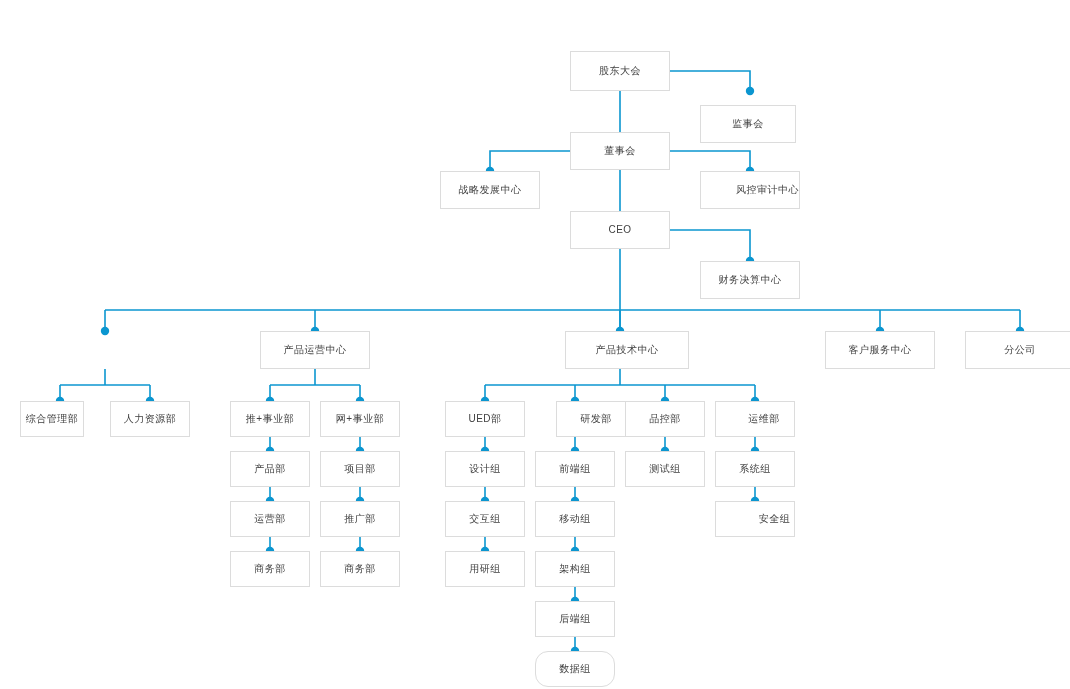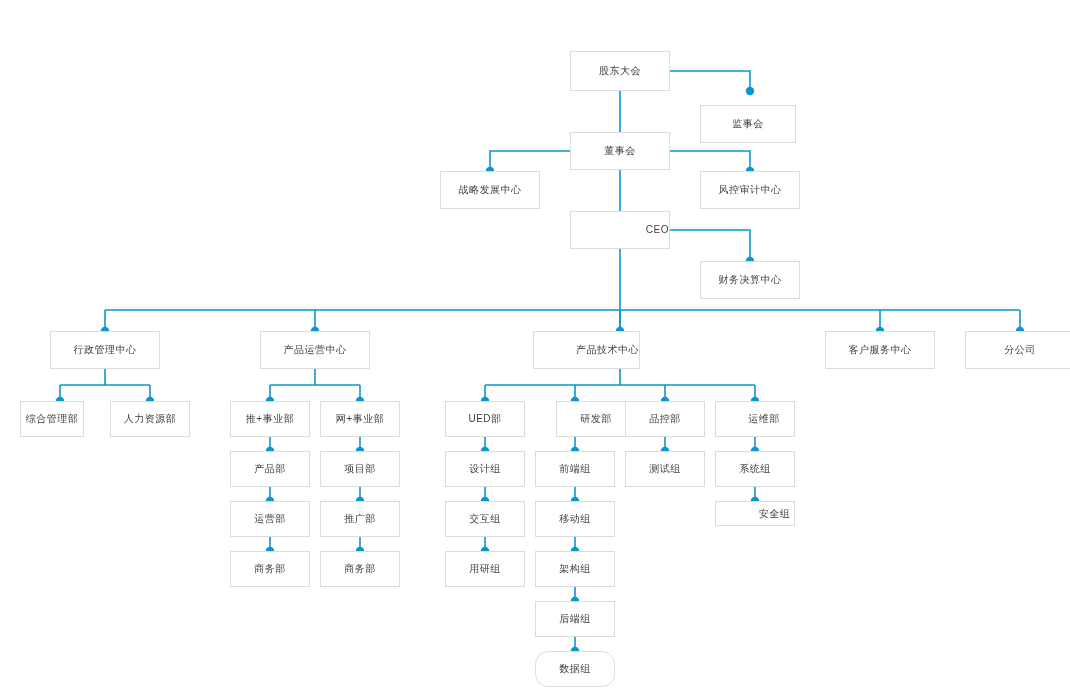--- a/index.html
+++ b/index.html
@@ -131,36 +131,33 @@
     </div>
     <div class="node" style="left: 700px; top: 91px; width: 96px; height: 38px; margin-top: 14px;">
       <span class="node-label">监事会</span>
     </div>
     <div class="node" style="left: 570px; top: 132px; width: 100px; height: 38px;">
       <span class="node-label">董事会</span>
     </div>
     <div class="node" style="left: 440px; top: 171px; width: 100px; height: 38px;">
       <span class="node-label">战略发展中心</span>
     </div>
-    <div class="node" style="left: 700px; top: 171px; width: 100px; height: 38px;">
+    <div class="node" style="left: 700px; top: 171px; width: 100px; height: 38px; justify-content: flex-end;">
       <span class="node-label">风控审计中心</span>
     </div>
-    <div class="node" style="left: 570px; top: 211px; width: 100px; height: 38px; justify-content: flex-end;">
+    <div class="node" style="left: 570px; top: 211px; width: 100px; height: 38px;">
       <span class="node-label">CEO</span>
     </div>
     <div class="node" style="left: 700px; top: 261px; width: 100px; height: 38px;">
       <span class="node-label">财务决算中心</span>
     </div>
-    <div class="node" style="left: 50px; top: 331px; width: 110px; height: 38px;">
-      <span class="node-label">行政管理中心</span>
-    </div>
     <div class="node" style="left: 260px; top: 331px; width: 110px; height: 38px;">
       <span class="node-label">产品运营中心</span>
     </div>
-    <div class="node" style="left: 533px; top: 331px; width: 107px; height: 38px; justify-content: flex-end;">
+    <div class="node" style="left: 565px; top: 331px; width: 124px; height: 38px;">
       <span class="node-label">产品技术中心</span>
     </div>
     <div class="node" style="left: 825px; top: 331px; width: 110px; height: 38px;">
       <span class="node-label">客户服务中心</span>
     </div>
     <div class="node" style="left: 965px; top: 331px; width: 110px; height: 38px;">
       <span class="node-label">分公司</span>
     </div>
     <div class="node" style="left: 20px; top: 401px; width: 64px; height: 36px;">
       <span class="node-label">综合管理部</span>
@@ -227,16 +224,16 @@
     </div>
     <div class="node" style="left: 625px; top: 451px; width: 80px; height: 36px;">
       <span class="node-label">测试组</span>
     </div>
     <div class="node" style="left: 715px; top: 401px; width: 80px; height: 36px; padding-left: 18px;">
       <span class="node-label">运维部</span>
     </div>
     <div class="node" style="left: 715px; top: 451px; width: 80px; height: 36px;">
       <span class="node-label">系统组</span>
     </div>
-    <div class="node" style="left: 715px; top: 501px; width: 80px; height: 25px; padding-left: 39px;">
+    <div class="node" style="left: 715px; top: 501px; width: 80px; height: 36px; padding-left: 39px;">
       <span class="node-label">安全组</span>
     </div>
   </div>
 
 </body></html>

